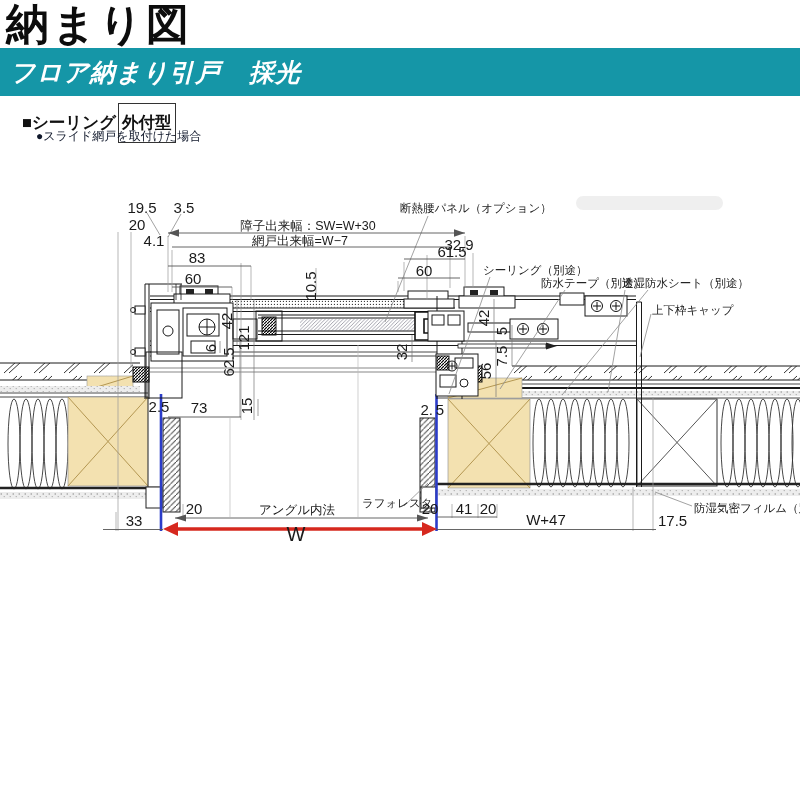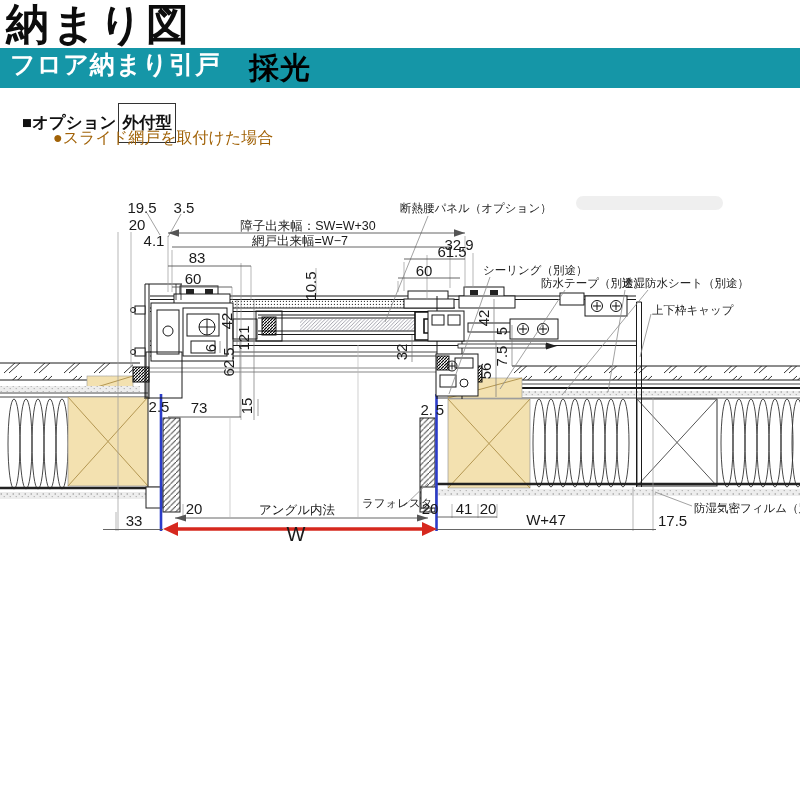--- a/index.html
+++ b/index.html
@@ -1,45 +1,45 @@
 <!DOCTYPE html>
 <html><head>
 <meta charset="utf-8">
 <style>
   html,body{margin:0;padding:0;background:#fff;}
   body{width:800px;height:800px;font-family:"Liberation Sans","DejaVu Sans",sans-serif;}
   .stage{position:relative;width:800px;height:800px;overflow:hidden;background:#fff;}
   .title{position:absolute;left:6px;top:-4px;font-size:43px;font-weight:900;color:#0c0c0c;letter-spacing:3px;}
-  .banner{position:absolute;left:0;top:48px;width:800px;height:40px;background:#1596a7;display:flex;align-items:flex-start;}
+  .banner{position:absolute;left:0;top:48px;width:800px;height:48px;background:#1596a7;display:flex;align-items:center;font-style:italic;}
   .banner .t1{color:#fff;font-weight:bold;font-size:25px;margin-left:10px;letter-spacing:1px;}
-  .banner .t2{color:#000000;font-weight:bold;font-size:30px;margin-left:28px;letter-spacing:1px;}
+  .banner .t2{color:#ffffff;font-weight:bold;font-size:25px;margin-left:28px;letter-spacing:1px;}
   .section{position:absolute;left:22px;top:103px;font-size:16.5px;font-weight:bold;color:#111;display:flex;align-items:center;}
   .section .boxed{border:1.5px solid #333;padding:8px 3px;margin:0 2px;font-weight:bold;}
-  .note{position:absolute;left:53px;top:128px;font-size:16px;color:#a16207;}
+  .note{position:absolute;left:36px;top:128px;font-size:12px;color:#0f172a;}
   svg{position:absolute;left:0;top:0;}
   svg text{fill:#1a1a1a;}
   .dim{font-size:15px;}
   .dimS{font-size:12.5px;}
   .lbl{font-size:11.5px;}
   .wbig{font-size:20px;}
 </style>
 </head>
 <body>
 
 <div class="stage">
 
   <div class="title">納まり図</div>
 
   <div class="banner">
     <span class="t1">フロア納まり引戸</span>
     <span class="t2">採光</span>
   </div>
 
   <div class="section">
-    <span>■オプション</span>
+    <span>■シーリング</span>
       <span class="boxed">外付型</span>
   </div>
 
   <div class="note">●スライド網戸を取付けた場合</div>
 
   <svg width="800" height="800" viewBox="0 0 800 800">
     <defs>
       <pattern id="p-hatch" width="5.5" height="5.5" patternUnits="userSpaceOnUse">
         <path d="M0,5.5 L5.5,0" stroke="#444" stroke-width="1"></path>
       </pattern>

